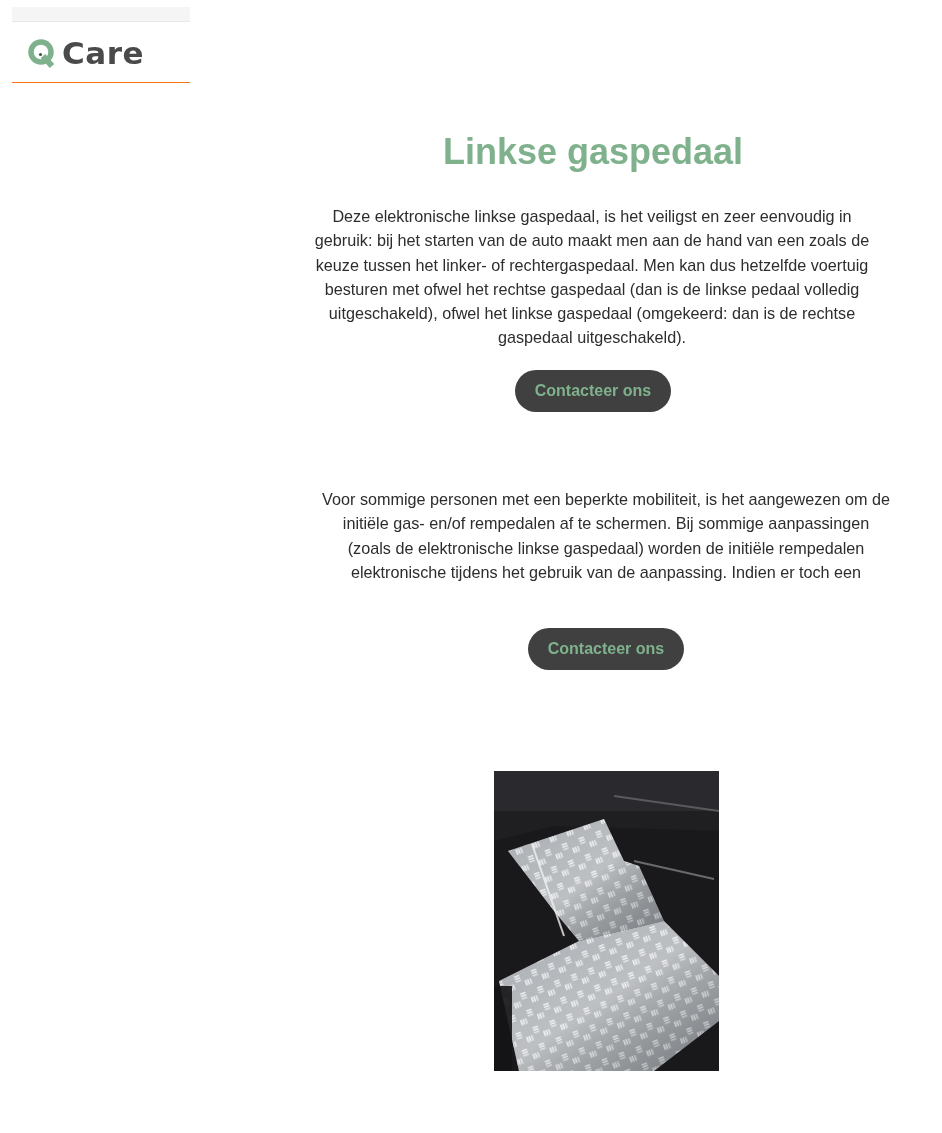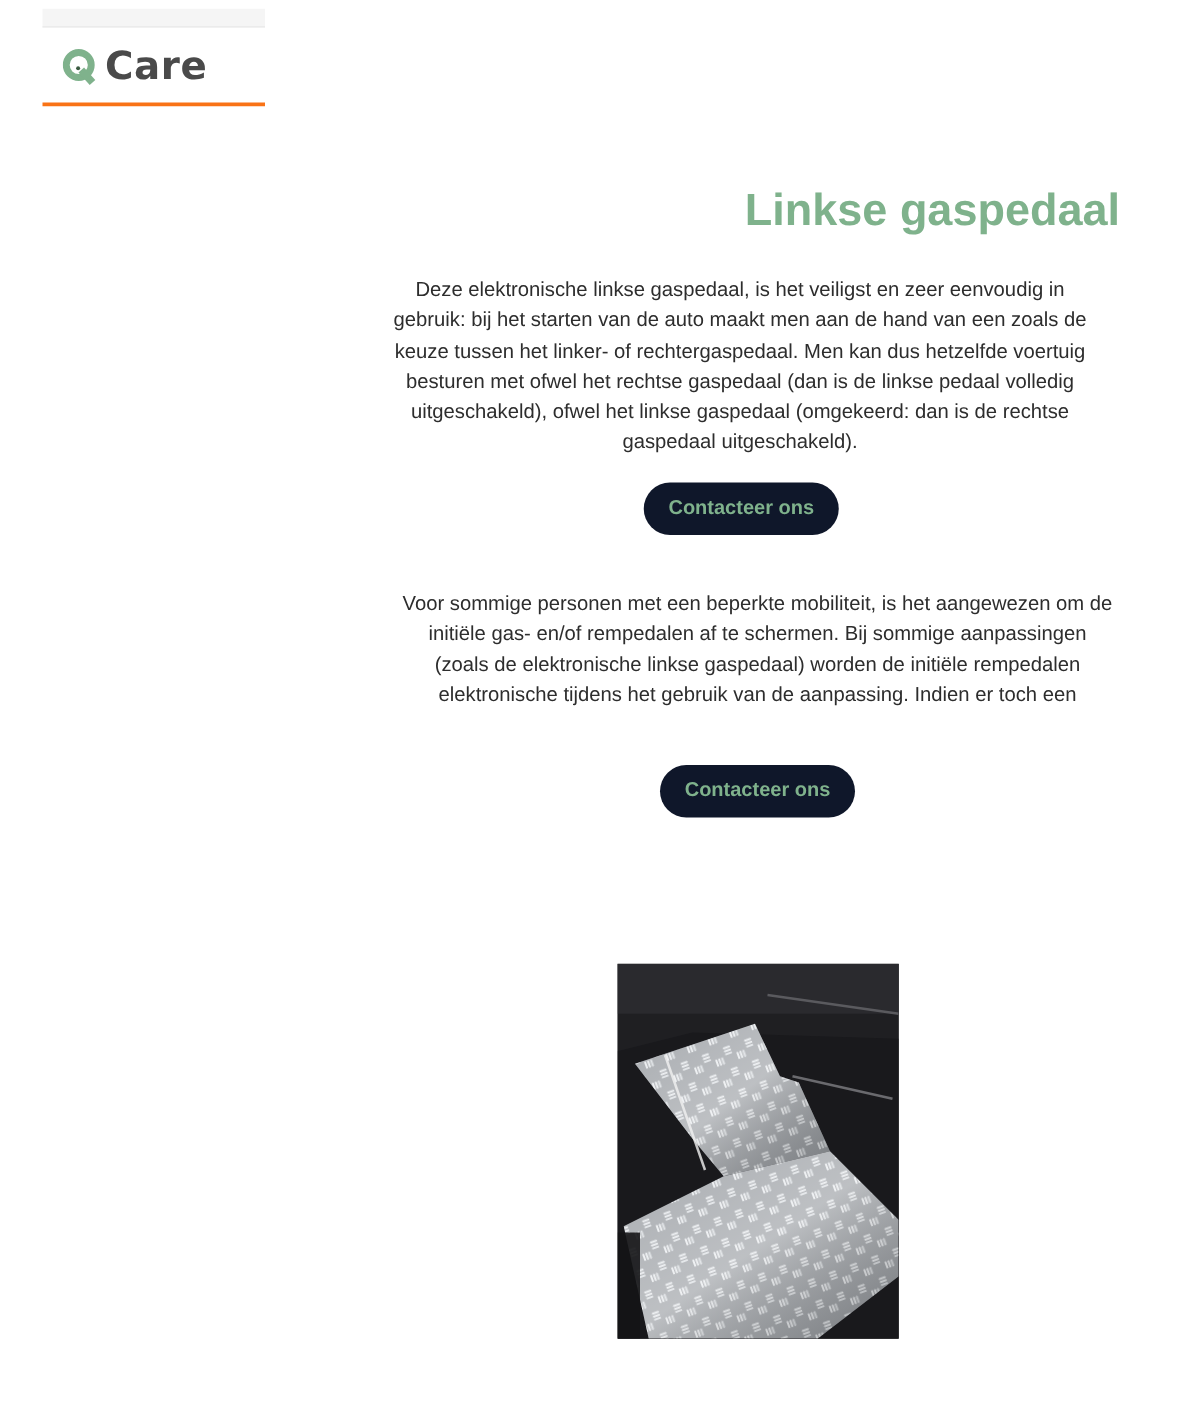--- a/index.html
+++ b/index.html
@@ -12,25 +12,25 @@
       font-family: "Liberation Sans", sans-serif;
     }
     .page {
       position: relative;
       width: 942px;
       height: 1133px;
     }
     
     .logo-wrap {
       position: absolute;
-      left: 34px;
+      left: 12px;
       top: 7px;
       width: 178px;
       height: 75px;
-      border-bottom: 3px solid #f97316;
+      border-bottom: 1px solid #f97316;
     }
     .logo-topbar {
       height: 14px;
       background: #f5f5f5;
       border-bottom: 1px solid #e8e8e8;
     }
     .logo {
       position: absolute;
       left: 16px;
       top: 26px;
@@ -60,39 +60,38 @@
       left: 300px;
       width: 612px;
     }
     .section {
       position: absolute;
       left: 0;
       width: 612px;
       text-align: center;
     }
     .section-title {
-      margin: 16px;
+      margin: 0;
       color: #7fb28c;
       font-family: "Liberation Sans", sans-serif;
       font-weight: bold;
       font-size: 36px;
       line-height: 44px;
       letter-spacing: 0;
-      text-align: right;
     }
     .section-body {
       margin: 0 auto;
       color: #2d2d2d;
       font-family: "Liberation Sans", sans-serif;
       font-size: 16.2px;
       line-height: 24.3px;
     }
     .cta-button {
       display: inline-block;
-      background: #0f172a;
+      background: #404040;
       color: #7fb28c;
       font-family: "Liberation Sans", sans-serif;
       font-weight: bold;
       font-size: 16px;
       line-height: 42px;
       height: 42px;
       padding: 0 20px;
       border-radius: 21px;
       border: none;
       cursor: pointer;
@@ -138,21 +137,21 @@
         <span>besturen met ofwel het rechtse gaspedaal (dan is de linkse pedaal volledig</span><br>
         <span>uitgeschakeld), ofwel het linkse gaspedaal (omgekeerd: dan is de rechtse</span><br>
         <span>gaspedaal uitgeschakeld).</span>
       </p>
       <div style="margin-top:20px; margin-left:-26px;">
         <button class="cta-button">Contacteer ons</button>
       </div>
     </section>
 
     <section class="section" style="top:451px;">
-      <p class="section-body" style="margin-top:20px; width:620px; margin-left:-4px;">
+      <p class="section-body" style="margin-top:36px; width:620px; margin-left:-4px;">
         <span>Voor sommige personen met een beperkte mobiliteit, is het aangewezen om de</span><br>
         <span>initiële gas- en/of rempedalen af te schermen. Bij sommige aanpassingen</span><br>
         <span>(zoals de elektronische linkse gaspedaal) worden de initiële rempedalen</span><br>
         <span>elektronische tijdens het gebruik van de aanpassing. Indien er toch een</span><br>
         <br>
       </p>
       <div style="margin-top:20px;">
         <button class="cta-button">Contacteer ons</button>
       </div>
     </section>

